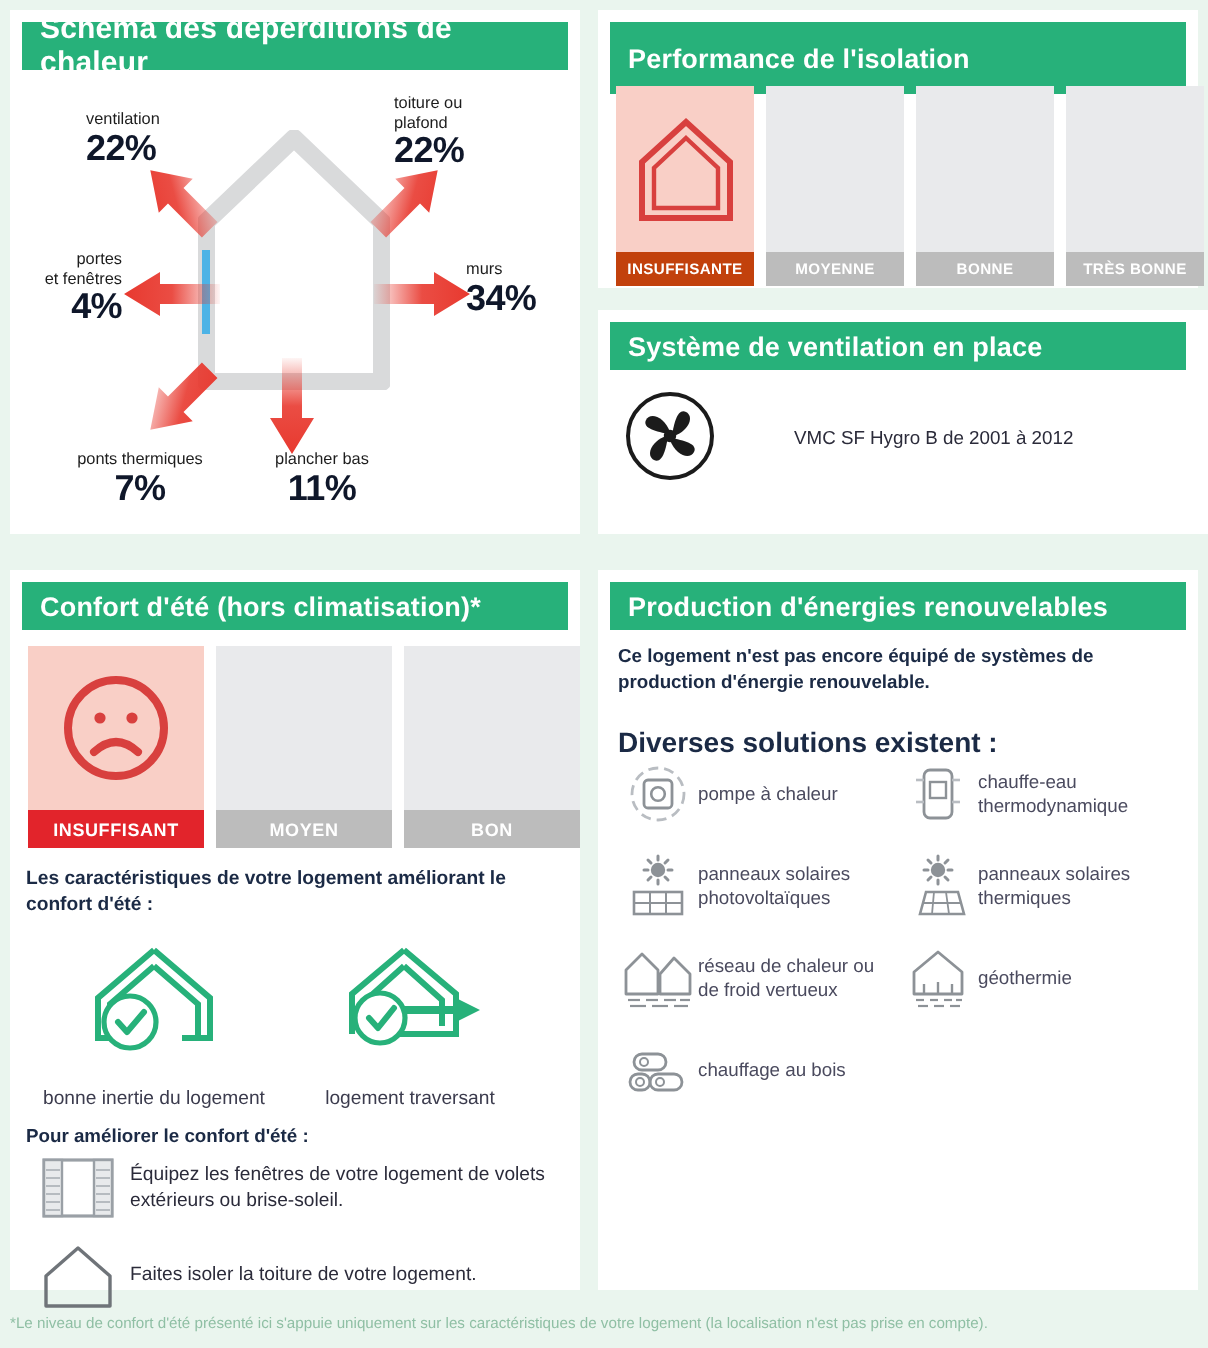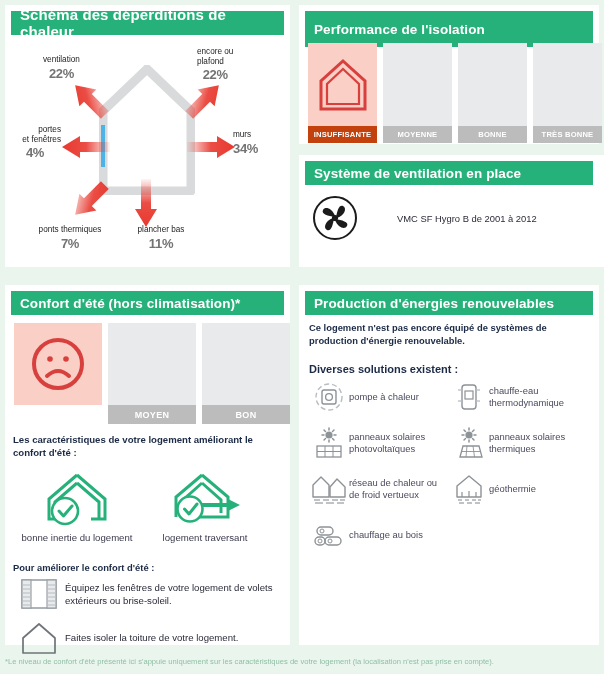--- a/index.html
+++ b/index.html
@@ -28,21 +28,21 @@
 
   .house {
     position: absolute; left: 94px; top: 28px; width: 96px; height: 130px;
   }
   .house svg { display:block; }
   .win { position:absolute; left:96px; top:88px; width:4px; height:42px; background:#4db3e6; }
 
   .arw { position:absolute; }
   .lbl { position:absolute; color:#1a1a1a; }
   .lbl .t { font-size: 8.2px; line-height: 9.6px; color:#1d1d1d; }
-  .lbl .v { font-size: 13px; font-weight: bold; line-height: 18px; color:#737373; letter-spacing:-.3px;text-align:center; }
+  .lbl .v { font-size: 18px; font-weight: bold; line-height: 18px; color:#0f172a; letter-spacing:-.3px; }
 
   
   #p-iso { left: 299px; top: 5px; width: 300px; height: 139px; }
   #p-iso .panel-head { position:absolute; left:6px; top:6px; width:288px; height:36px; font-size:13.5px; }
   .iso-row { position:absolute; left:9px; top:38px; display:flex; gap:6px; }
   .iso-cell { width:69px; }
   .iso-box { height:83px; background:#e9eaec; display:flex; align-items:center; justify-content:center; }
   .iso-box.on { background:#f9cfc6; }
   .iso-tag {
     height:17px; background:#bcbcbc; color:#ffffff;
@@ -67,34 +67,34 @@
   .conf-box.on { background:#f9cfc6; }
   .conf-tag { height:19px; background:#bcbcbc; color:#fff; font-size:9px; font-weight:bold;
               display:flex; align-items:center; justify-content:center; letter-spacing:.3px; }
   .conf-tag.on { background:#e2242b; }
 
   .conf-sub { position:absolute; left:8px; top:148px; width:265px;
               font-size:9.6px; font-weight:bold; color:#1b2a45; line-height:13px; }
   .feat-wrap { position:absolute; left:8px; top:180px; width:270px; display:flex; }
   .feat { width:128px; text-align:center; }
   .feat-ico { height:62px; display:flex; align-items:flex-end; justify-content:center; }
-  .feat-lbl { font-size:9.6px; color:#3b3b4d; line-height:13px; margin-top:4px; }
+  .feat-lbl { font-size:9.6px; color:#3b3b4d; line-height:13px; margin-top:16px; }
 
   .imp-title { position:absolute; left:8px; top:277px; font-size:9.4px; font-weight:bold; color:#1b2a45; }
   .imp-list { position:absolute; left:8px; top:292px; width:272px; }
   .imp-item { display:flex; align-items:center; margin-bottom:10px; }
   .imp-ico { width:52px; display:flex; justify-content:center; flex:0 0 52px; }
   .imp-txt { font-size:9.6px; color:#2b2b3a; line-height:13.5px; }
 
   
   #p-enr { left: 299px; top: 285px; width: 300px; height: 360px; }
   #p-enr .panel-head { position:absolute; left:6px; top:6px; width:288px; height:24px; font-size:13.5px; }
   .enr-p { position:absolute; left:10px; top:36px; width:275px;
            font-size:9.4px; font-weight:bold; color:#1b2a45; line-height:13px; }
-  .enr-sub { position:absolute; left:10px; top:78px; font-size:11px; font-weight:bold; color:#1b2a45; }
+  .enr-sub { position:absolute; left:10px; top:78px; font-size:14px; font-weight:bold; color:#1b2a45; }
   .enr-grid { position:absolute; left:10px; top:94px; width:282px;
               display:grid; grid-template-columns:140px 142px; row-gap:10px; }
   .enr-item { display:flex; align-items:center; min-height:36px; }
   .enr-ico { width:40px; flex:0 0 40px; display:flex; justify-content:center; align-items:center; }
   .enr-lbl { font-size:9.4px; color:#4a4a5e; line-height:12.5px; }
 
   
   .footnote { position:absolute; left:5px; top:656px; width:596px;
               font-size:7.6px; color:#8fbfa4; line-height:11px; }
 </style>
@@ -200,21 +200,21 @@
           <path d="M15 50 L4 32 L10 32 L10 2 L20 2 L20 32 L26 32 Z" fill="url(#gD2)"></path>
         </svg>
       </div>
 
       <div class="lbl" style="left:38px; top:18px; text-align:left;">
         <div class="t">ventilation</div>
         <div class="v">22%</div>
       </div>
 
       <div class="lbl" style="left:192px; top:10px; text-align:left;">
-        <div class="t">encore ou</div>
+        <div class="t">toiture ou</div>
         <div class="t">plafond</div>
         <div class="v">22%</div>
       </div>
 
       <div class="lbl" style="left:4px; top:88px; width:52px; text-align:right;">
         <div class="t">portes</div>
         <div class="t">et fenêtres</div>
         <div class="v">4%</div>
       </div>
 
@@ -297,20 +297,21 @@
     <div class="conf-row">
       <div class="conf-cell">
         <div class="conf-box on">
           <svg width="58" height="58" viewBox="0 0 58 58">
             <circle cx="29" cy="29" r="24" fill="none" stroke="#d8403e" stroke-width="4"></circle>
             <circle cx="21" cy="24" r="2.8" fill="#d8403e"></circle>
             <circle cx="37" cy="24" r="2.8" fill="#d8403e"></circle>
             <path d="M18 41 Q29 31 40 41" fill="none" stroke="#d8403e" stroke-width="4" stroke-linecap="round"></path>
           </svg>
         </div>
+        <div class="conf-tag on">INSUFFISANT</div>
       </div>
 
       <div class="conf-cell">
         <div class="conf-box"></div>
         <div class="conf-tag">MOYEN</div>
       </div>
 
       <div class="conf-cell">
         <div class="conf-box"></div>
         <div class="conf-tag">BON</div>

